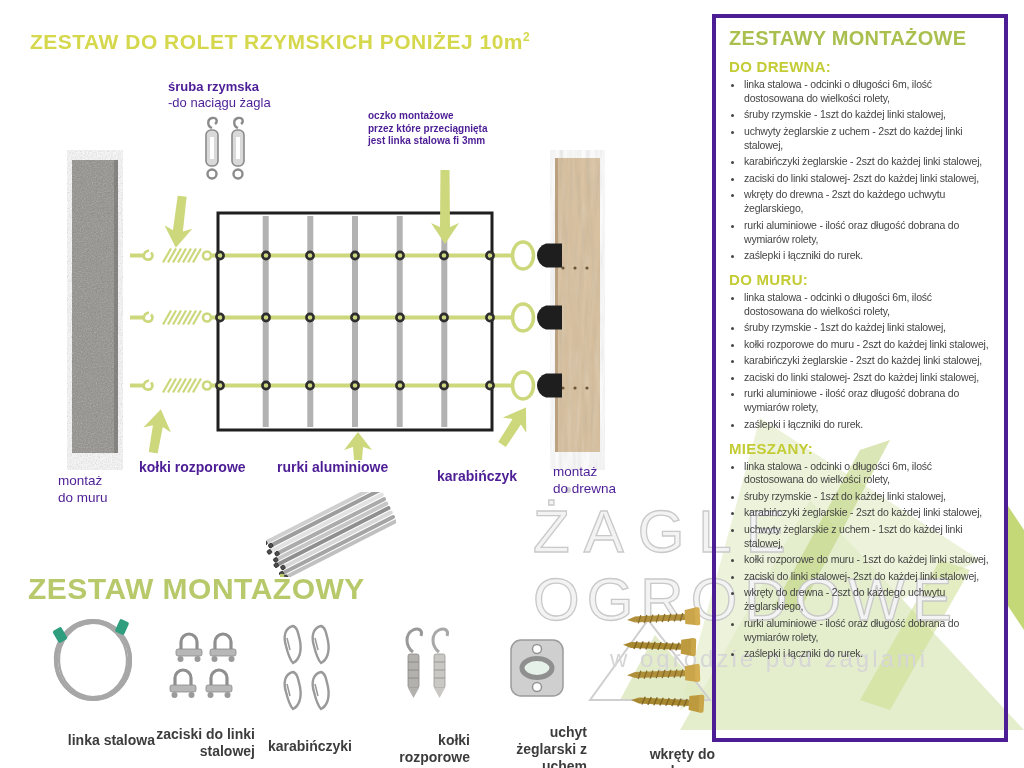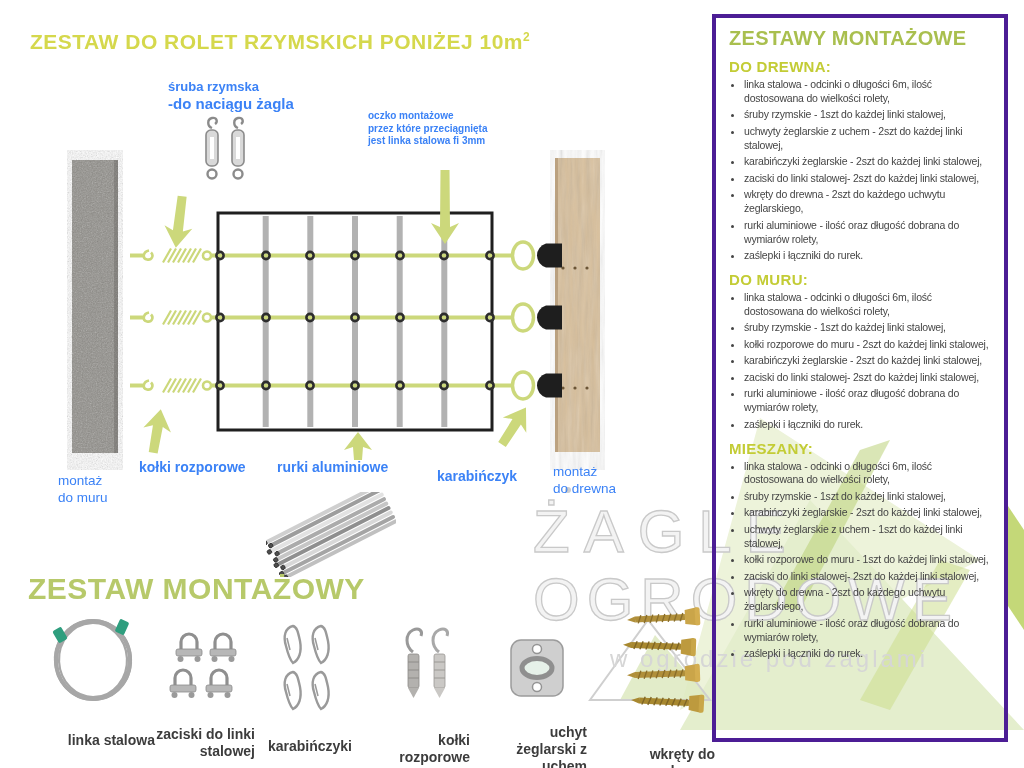--- a/index.html
+++ b/index.html
@@ -4,23 +4,23 @@
 <style>
   html,body{margin:0;padding:0;background:#ffffff;}
   #stage{position:relative;width:1024px;height:768px;background:#ffffff;overflow:hidden;
          font-family:"Liberation Sans",sans-serif;color:#3c3c3c;}
   .abs{position:absolute;}
   
   #main-title{left:30px;top:30px;font-size:21px;font-weight:bold;color:#d5d84c;letter-spacing:.5px;z-index:2;}
   #main-title sup{font-size:12px;}
   #kit-heading{left:28px;top:572px;font-size:30px;font-weight:bold;color:#b7c96a;letter-spacing:.5px;z-index:2;}
   
-  .dlabel{font-size:13px;font-weight:600;color:#3b82f6;line-height:1.25;z-index:2;}
+  .dlabel{font-size:13px;font-weight:600;color:#4c1d95;line-height:1.25;z-index:2;}
   #sruba-label{left:168px;top:79px;}
-  #sruba-label .sub{font-size:15px;font-weight:700;}
+  #sruba-label .sub{font-size:13px;font-weight:400;}
   #oczko-label{left:368px;top:110px;font-size:10px;}
   #montaz-muru-label{left:58px;top:473px;font-weight:500;font-size:13.5px;}
   #kolki-label{left:139px;top:459px;font-size:14px;}
   #rurki-label{left:277px;top:459px;font-size:14px;}
   #karabinczyk-label{left:437px;top:468px;font-size:14px;}
   #montaz-drewna-label{left:553px;top:464px;font-weight:500;font-size:13.5px;}
   
   #rigging-svg{left:60px;top:150px;z-index:1;}
   #turnbuckle-svg{left:198px;top:112px;z-index:1;}
   #tubes-svg{left:266px;top:492px;z-index:1;}

